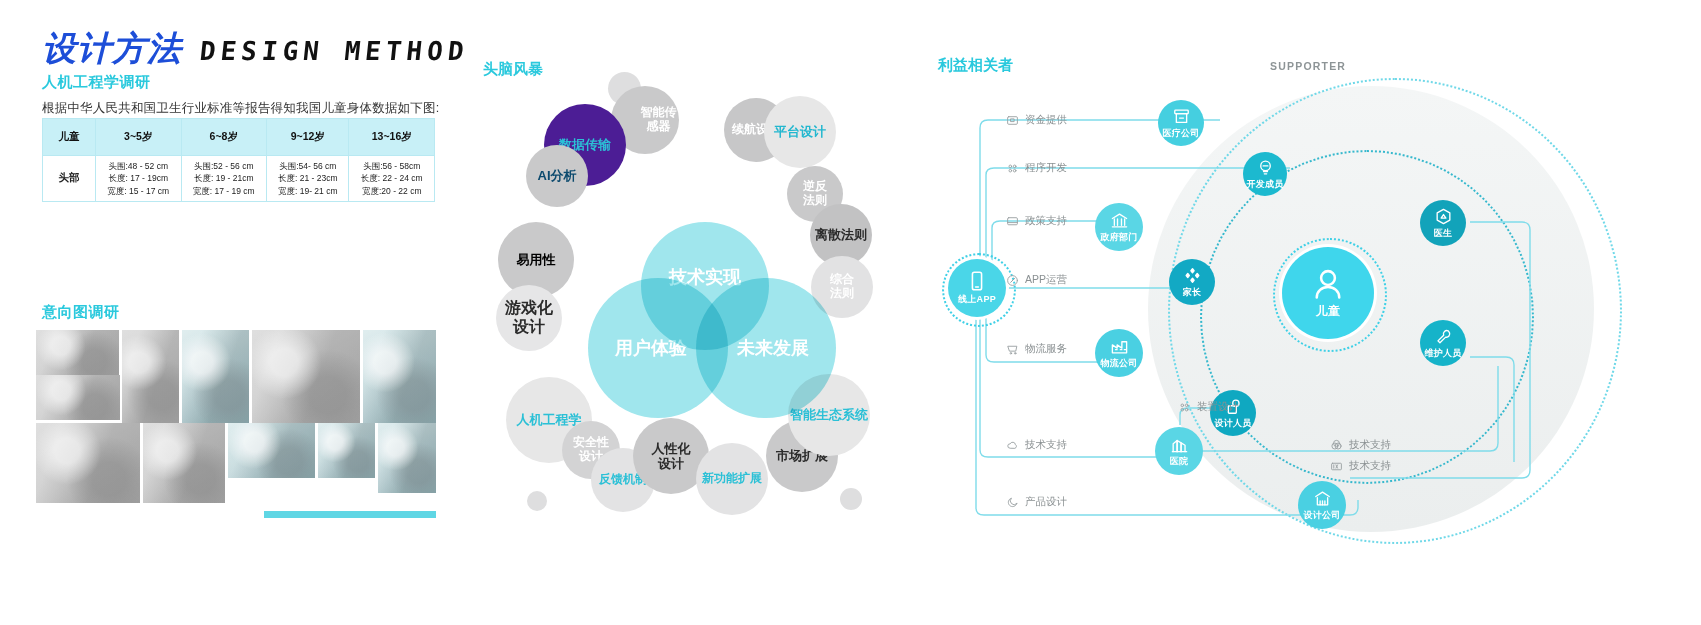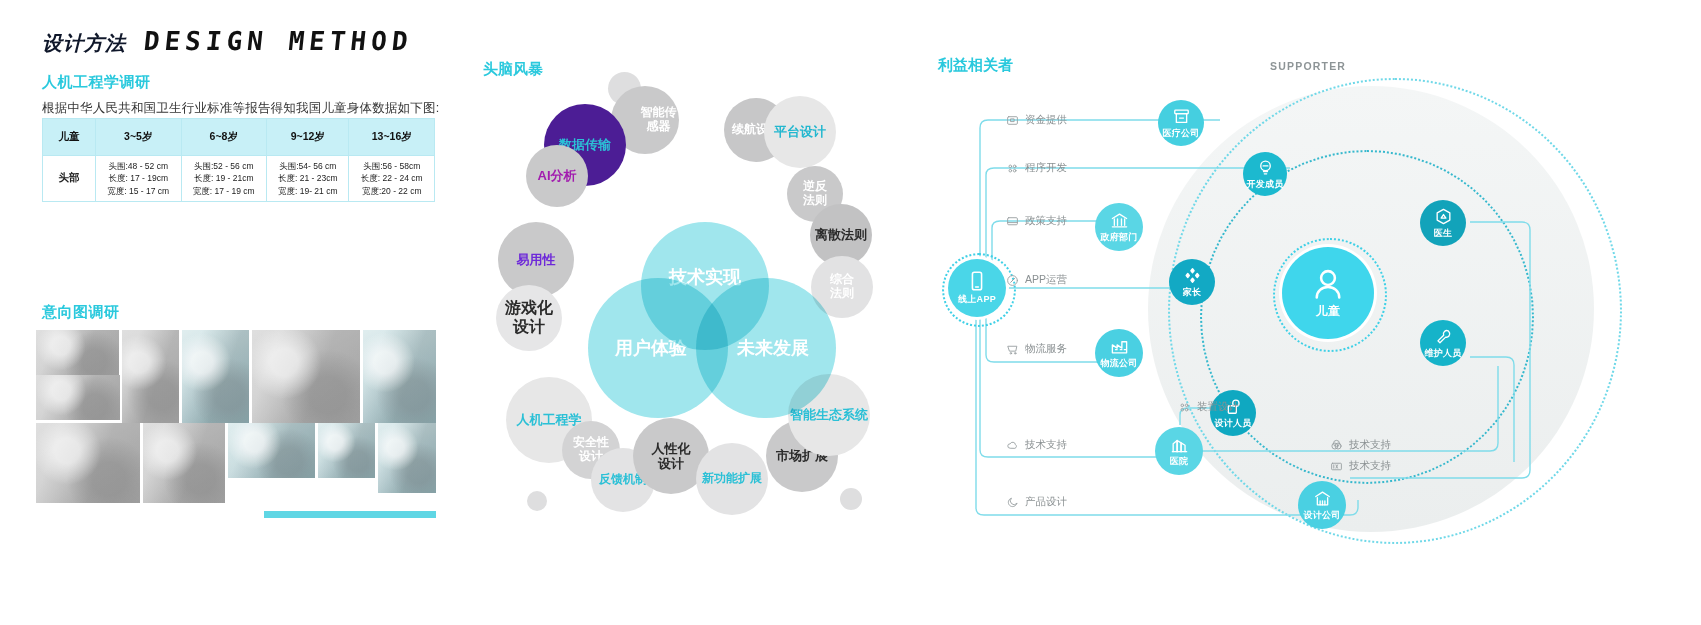--- a/index.html
+++ b/index.html
@@ -9,21 +9,21 @@
     font-family:"Liberation Sans","DejaVu Sans",sans-serif;
     overflow:hidden;
     position:relative;
   }
   .panel{position:absolute;}
 
   
   #left-panel{left:0;top:0;width:470px;height:625px;}
   .title-row{position:absolute;left:42px;top:26px;display:flex;align-items:baseline;gap:18px;}
   .title-cn{
-    font-size:20px;font-weight:bold;color:#0f172a;
+    font-size:34px;font-weight:bold;color:#1d4ed8;
     font-style:italic;letter-spacing:1px;
   }
   .title-en{
     font-size:26px;font-weight:bold;color:#111;
     letter-spacing:5px;font-family:"DejaVu Sans Mono","Liberation Mono",monospace;
     transform:skewX(-6deg);
   }
   .sec-head{
     position:absolute;font-size:15px;font-weight:bold;color:#2ac9dd;letter-spacing:.5px;
   }
@@ -188,35 +188,35 @@
       </div>
       <div class="bub" style="left: 254px; top: 98px; width: 64px; height: 64px; background: rgb(199, 199, 200); color: rgb(255, 255, 255); font-size: 12px;">
         <span style="white-space: pre-line;">续航设计</span>
       </div>
       <div class="bub" style="left: 294px; top: 96px; width: 72px; height: 72px; background: rgb(231, 231, 231); color: rgb(35, 183, 207); font-size: 13px;">
         <span style="white-space: pre-line;">平台设计</span>
       </div>
       <div class="bub" style="left: 74px; top: 104px; width: 82px; height: 82px; background: #4c1d95; color: rgb(43, 192, 214); font-size: 13px;">
         <span style="white-space: pre-line;">数据传输</span>
       </div>
-      <div class="bub" style="left: 56px; top: 145px; width: 62px; height: 62px; background: rgb(201, 201, 202); color: #a21caf; font-size: 13px;">
+      <div class="bub" style="left: 56px; top: 145px; width: 62px; height: 62px; background: rgb(201, 201, 202); color: #0c4a6e; font-size: 13px;">
         <span style="white-space: pre-line;">AI分析</span>
       </div>
       <div class="bub" style="left: 317px; top: 166px; width: 56px; height: 56px; background: rgb(201, 201, 202); color: rgb(255, 255, 255); font-size: 12px;">
         <span style="white-space: pre-line;">逆反
 法则</span>
       </div>
       <div class="bub" style="left: 340px; top: 204px; width: 62px; height: 62px; background: rgb(194, 194, 195); color: rgb(43, 43, 43); font-size: 13px;">
         <span style="white-space: pre-line;">离散法则</span>
       </div>
       <div class="bub" style="left: 341px; top: 256px; width: 62px; height: 62px; background: rgb(226, 226, 227); color: rgb(255, 255, 255); font-size: 12px;">
         <span style="white-space: pre-line;">综合
 法则</span>
       </div>
-      <div class="bub" style="left: 28px; top: 222px; width: 76px; height: 76px; background: rgb(201, 201, 202); color: #6d28d9; font-size: 13px; text-align: right;">
+      <div class="bub" style="left: 28px; top: 222px; width: 76px; height: 76px; background: rgb(201, 201, 202); color: #000000; font-size: 13px; text-align: right;">
         <span style="white-space: pre-line;">易用性</span>
       </div>
       <div class="bub" style="left: 26px; top: 285px; width: 66px; height: 66px; background: rgb(230, 230, 231); color: rgb(43, 43, 43); font-size: 16px;">
         <span style="white-space: pre-line;">游戏化
 设计</span>
       </div>
       <div class="bub" style="left: 36px; top: 377px; width: 86px; height: 86px; background: rgb(231, 231, 231); color: rgb(43, 192, 214); font-size: 13px;">
         <span style="white-space: pre-line;">人机工程学</span>
       </div>
       <div class="bub" style="left: 92px; top: 421px; width: 58px; height: 58px; background: rgb(211, 211, 212); color: rgb(255, 255, 255); font-size: 12px;">

